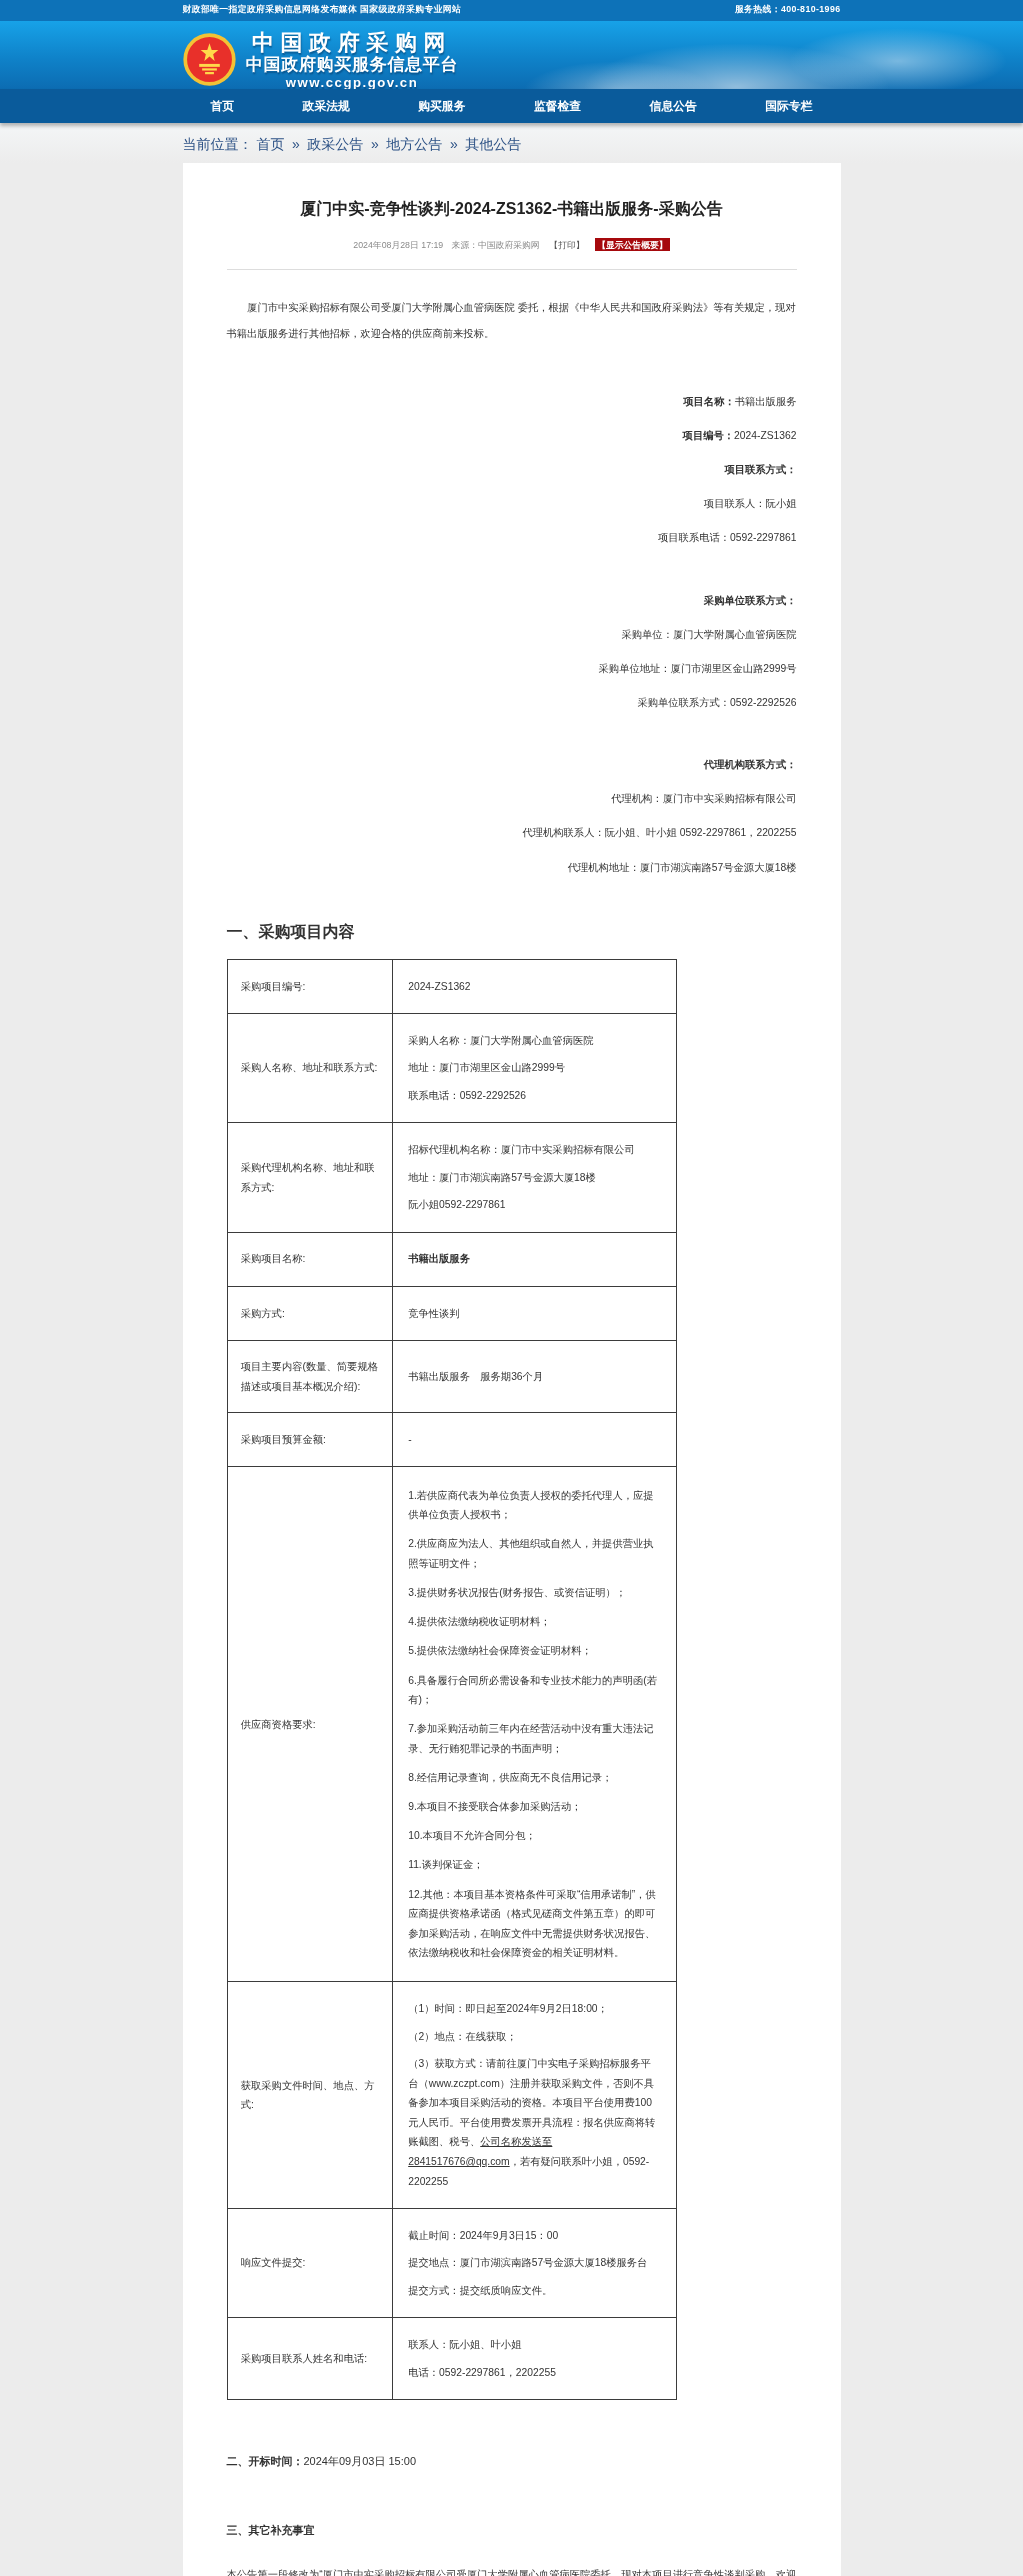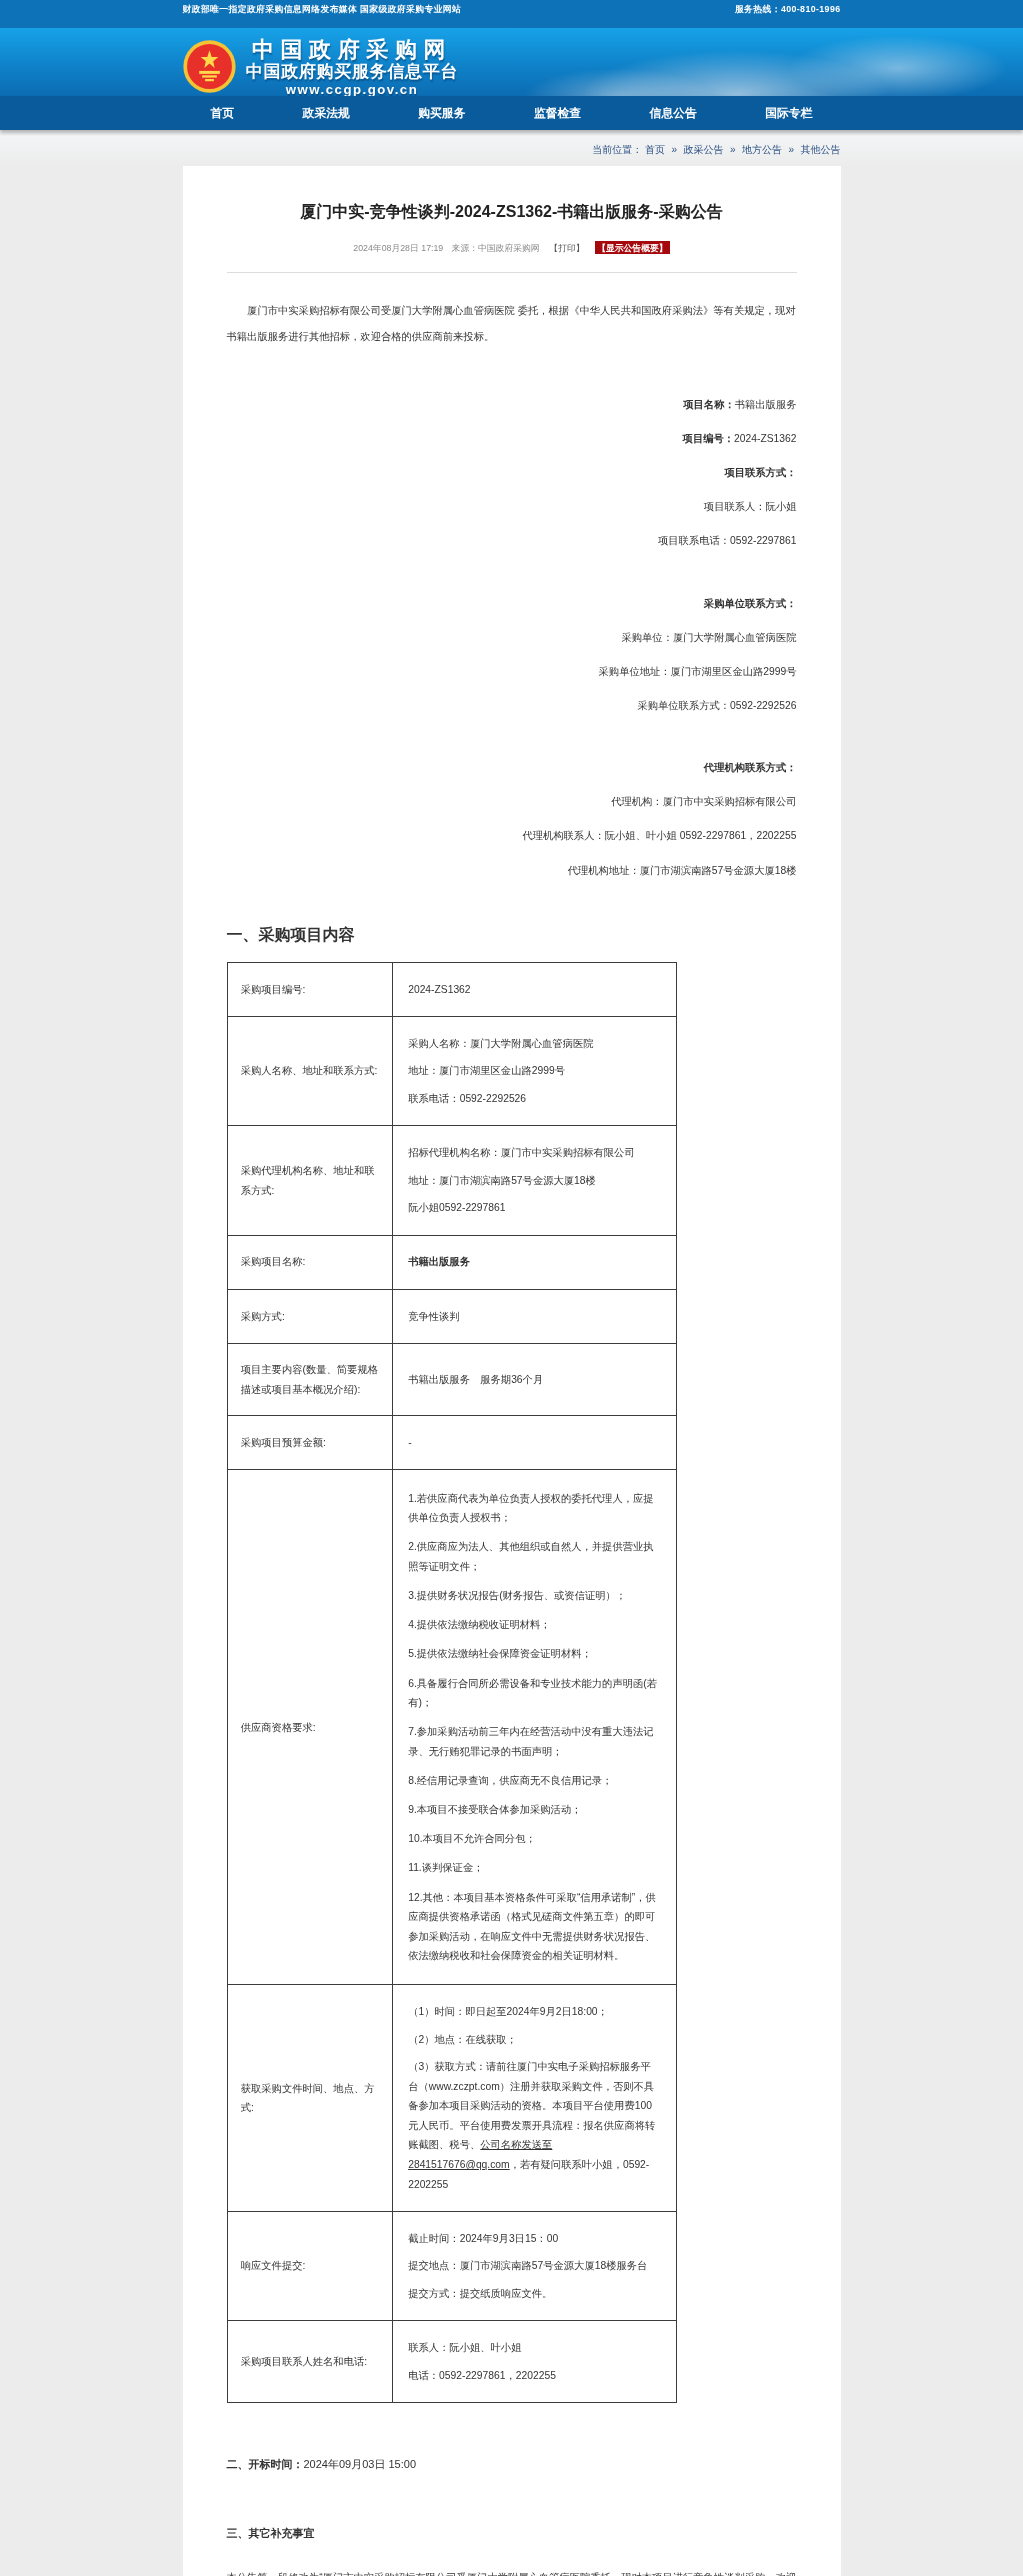--- a/index.html
+++ b/index.html
@@ -1,20 +1,20 @@
 <!DOCTYPE html>
 <html style="font-size:11.8px"><head>
 <meta charset="utf-8">
 <style>
   html,body{margin:0;padding:0;}
   body{width:1023px;background:#ececec;font-family:"Liberation Sans",sans-serif;color:#333;}
   .inner{width:658px;margin:0 auto;}
 
   
-  .topbar{height:28px;background:#0d72b8;}
+  .topbar{height:21px;background:#0d72b8;}
   .topbar .inner{display:flex;justify-content:space-between;align-items:center;height:20.6px;}
   .topbar span{color:#fff;font-size:8.8px;font-weight:bold;letter-spacing:0.4px;}
 
   
   .banner{height:68px;background:linear-gradient(180deg,#17a2e8 0%,#0f82c9 55%,#0c6cb2 100%);position:relative;overflow:hidden;}
   .cloud{position:absolute;background:radial-gradient(ellipse at center,rgba(255,255,255,.55) 0%,rgba(255,255,255,0) 70%);border-radius:50%;}
   .c1{width:309px;height:88px;right:132px;top:22px;}
   .c2{width:220px;height:66px;right:14.7px;top:7.3px;opacity:.8;}
   .c3{width:191px;height:59px;right:309px;top:40px;opacity:.7;}
   .banner .inner{display:flex;align-items:center;height:80px;position:relative;}
@@ -24,21 +24,21 @@
   .site-sub{font-size:17px;font-weight:bold;letter-spacing:0.7px;line-height:1.15;}
   .site-url{font-size:13.2px;font-weight:bold;letter-spacing:1.5px;line-height:1.2;}
 
   
   .nav{height:34px;background:#0a5b9b;box-shadow:0 2.9px 3.7px rgba(0,0,0,.28);position:relative;z-index:2;}
   .nav .inner{display:flex;justify-content:space-between;padding:0 28px;box-sizing:border-box;}
   .nav a{color:#fff;font-size:11.8px;font-weight:bold;line-height:34px;text-decoration:none;}
 
   
   .subhead{background:linear-gradient(180deg,#f4f6f7 0%,#ececec 100%);}
-  .breadcrumb{padding:12.5px 0 9.6px;font-size:10px;color:#2c5185;text-align:right;}
+  .breadcrumb{padding:12.5px 0 9.6px;font-size:14px;color:#2c5185;}
   .breadcrumb a{color:#2c5185;text-decoration:none;}
   .breadcrumb .sep{margin:0 3.7px;}
 
   
   .card{width:658px;margin:0 auto 20.6px;background:#fff;padding:31px 44px 44px;box-sizing:border-box;}
   .title{text-align:center;font-size:16px;font-weight:bold;color:#222;margin:4.4px 0 19px;line-height:1.4;}
   .meta{text-align:center;font-size:8.8px;color:#8a8a8a;}
   .meta .print{color:#555;margin-left:7.3px;cursor:pointer;}
   .meta .badge{background:#a6090d;color:#fff;font-weight:bold;padding:1.5px 2.2px;margin-left:8px;cursor:pointer;}
   .rule{border:none;border-top:0.7px solid #ddd;margin:17.6px 0 25px;}

